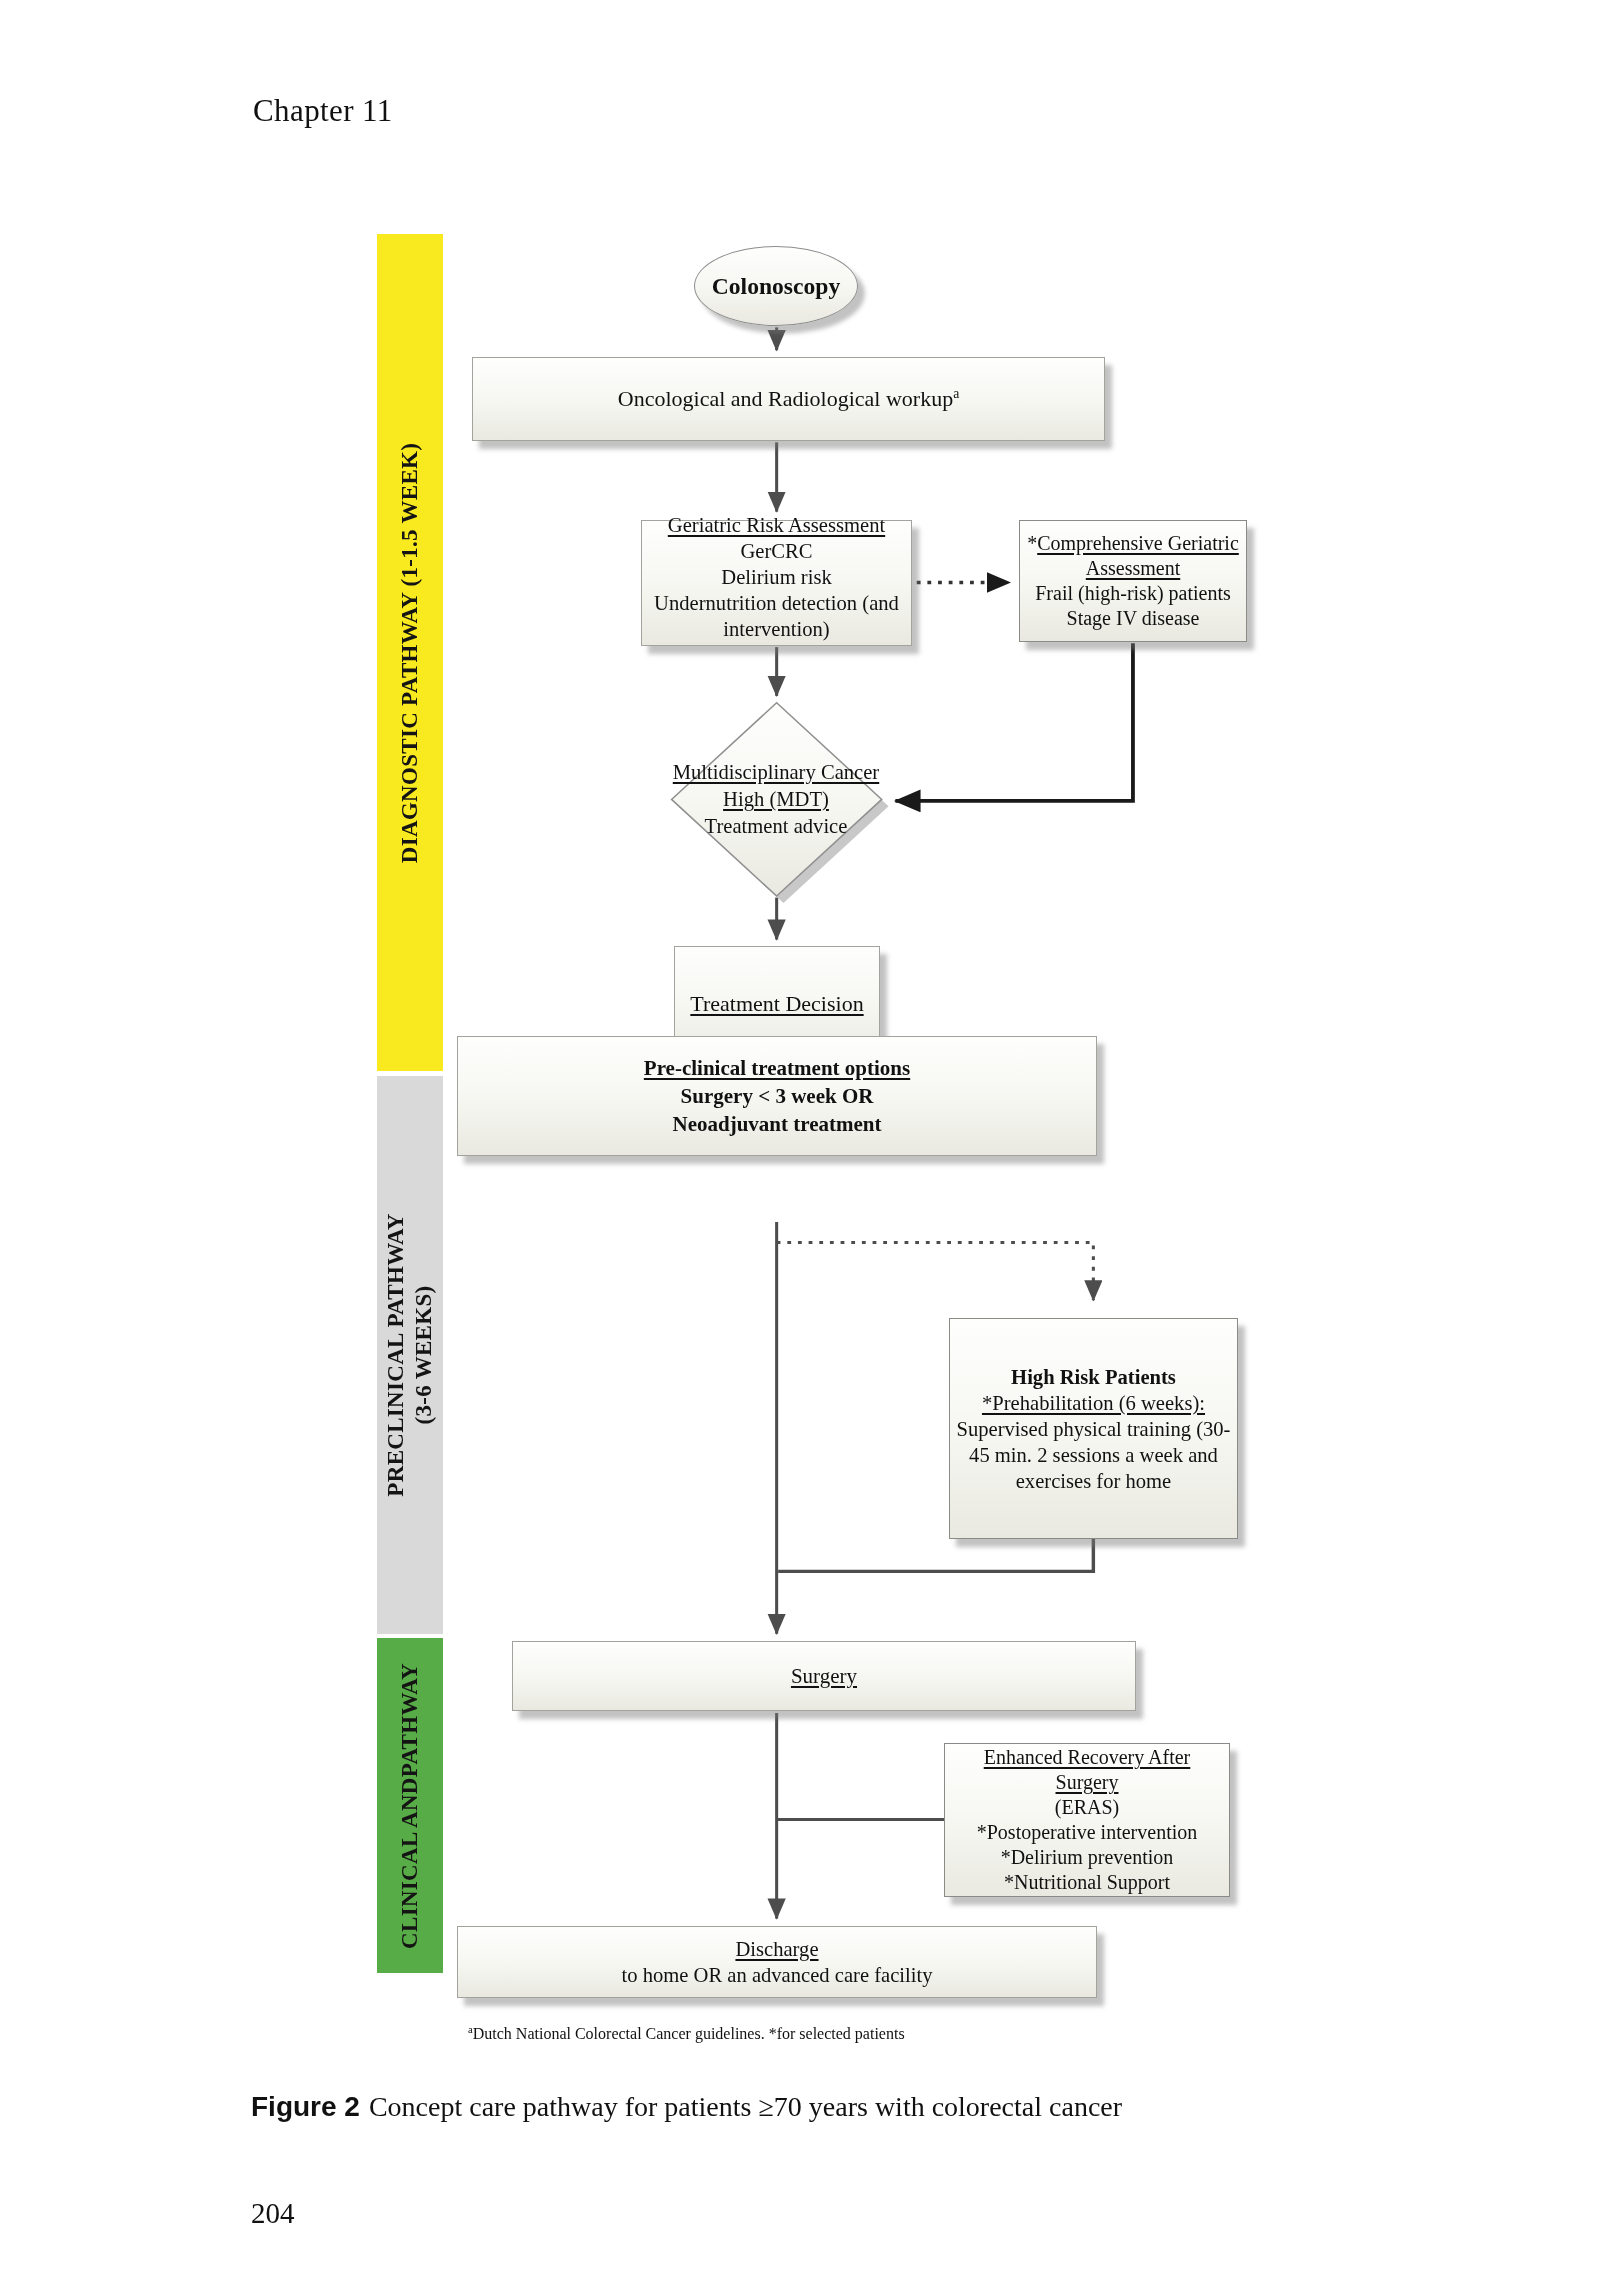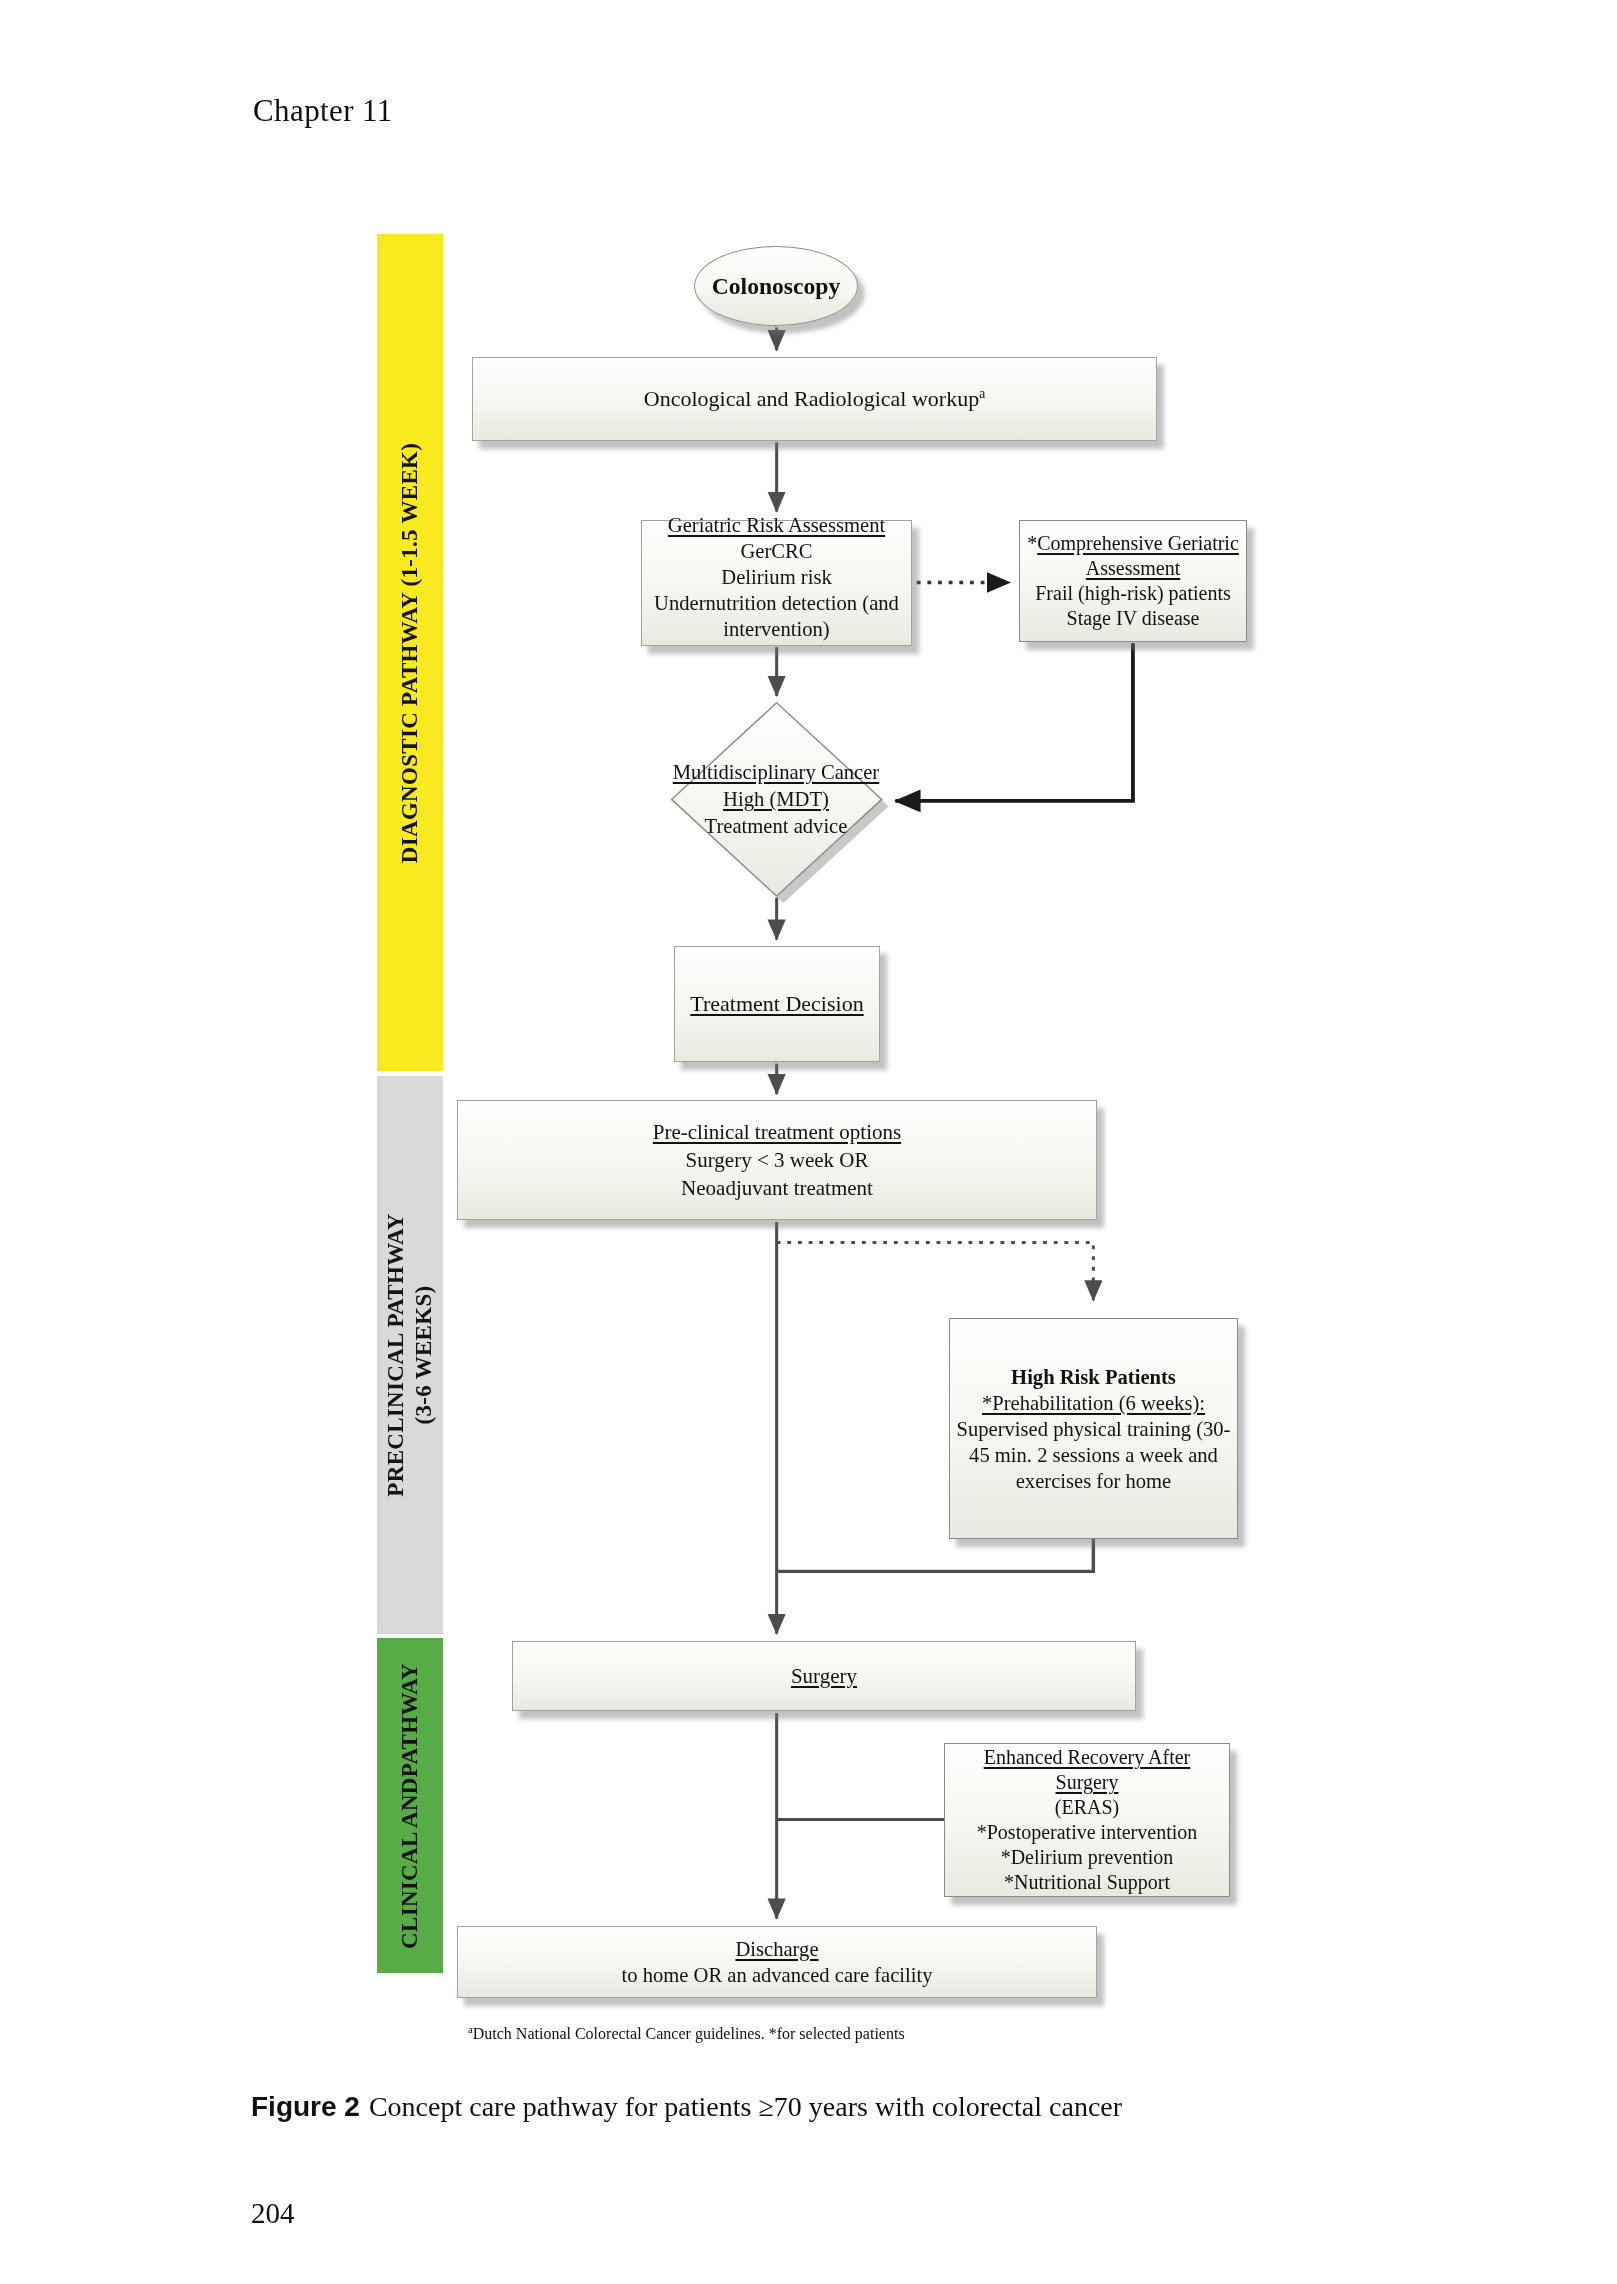--- a/index.html
+++ b/index.html
@@ -109,21 +109,21 @@
   <path d="M1020 2390 H1240" stroke="#4d4d4d" stroke-width="4" fill="none"></path>
 
   <polygon points="1029,932 1167,1059 1029,1186 891,1059" fill="#9a9a9a" opacity="0.55"></polygon>
   <polygon points="1020,923 1158,1050 1020,1177 882,1050" fill="url(#nodeGrad)" stroke="#909090" stroke-width="2"></polygon>
 </svg>
 
 <div class="node ellipse" style="left:694px;top:246px;width:164px;height:80px;">
   <span>Colonoscopy</span>
 </div>
 
-<div class="node fs-workup" style="left:472px;top:357px;width:685px;height:84px;">
+<div class="node fs-workup" style="left:472px;top:357px;width:633px;height:84px;">
   <span><span>Oncological and Radiological workup</span><sup class="note">a</sup></span>
 </div>
 
 <div class="node fs-ger" style="left:641px;top:520px;width:271px;height:126px;">
   <span class="u">Geriatric Risk Assessment</span>
   <span>GerCRC</span>
   <span>Delirium risk</span>
   <span>Undernutrition detection (and intervention)</span>
 </div>
 
@@ -136,21 +136,21 @@
 <div class="mdt-text">
   <span class="u">Multidisciplinary Cancer</span>
   <span class="u">High (MDT)</span>
   <span>Treatment advice</span>
 </div>
 
 <div class="node fs-dec" style="left:674px;top:946px;width:206px;height:116px;">
   <span class="u">Treatment Decision</span>
 </div>
 
-<div class="node fs-pre" style="left:457px;top:1100px;width:640px;height:120px;">
+<div class="node fs-pre" style="left:457px;top:1036px;width:640px;height:120px;font-weight:bold;">
   <span class="u">Pre-clinical treatment options</span>
   <span>Surgery &lt; 3 week OR</span>
   <span>Neoadjuvant treatment</span>
 </div>
 
 <div class="node dark-border fs-hr" style="left:949px;top:1311px;width:289px;height:221px;padding:6px 3px;">
   <span class="b">High Risk Patients</span>
   <span class="u">*Prehabilitation (6 weeks):</span>
   <span>Supervised physical training (30-45 min. 2 sessions a week and exercises for home</span>
 </div>

